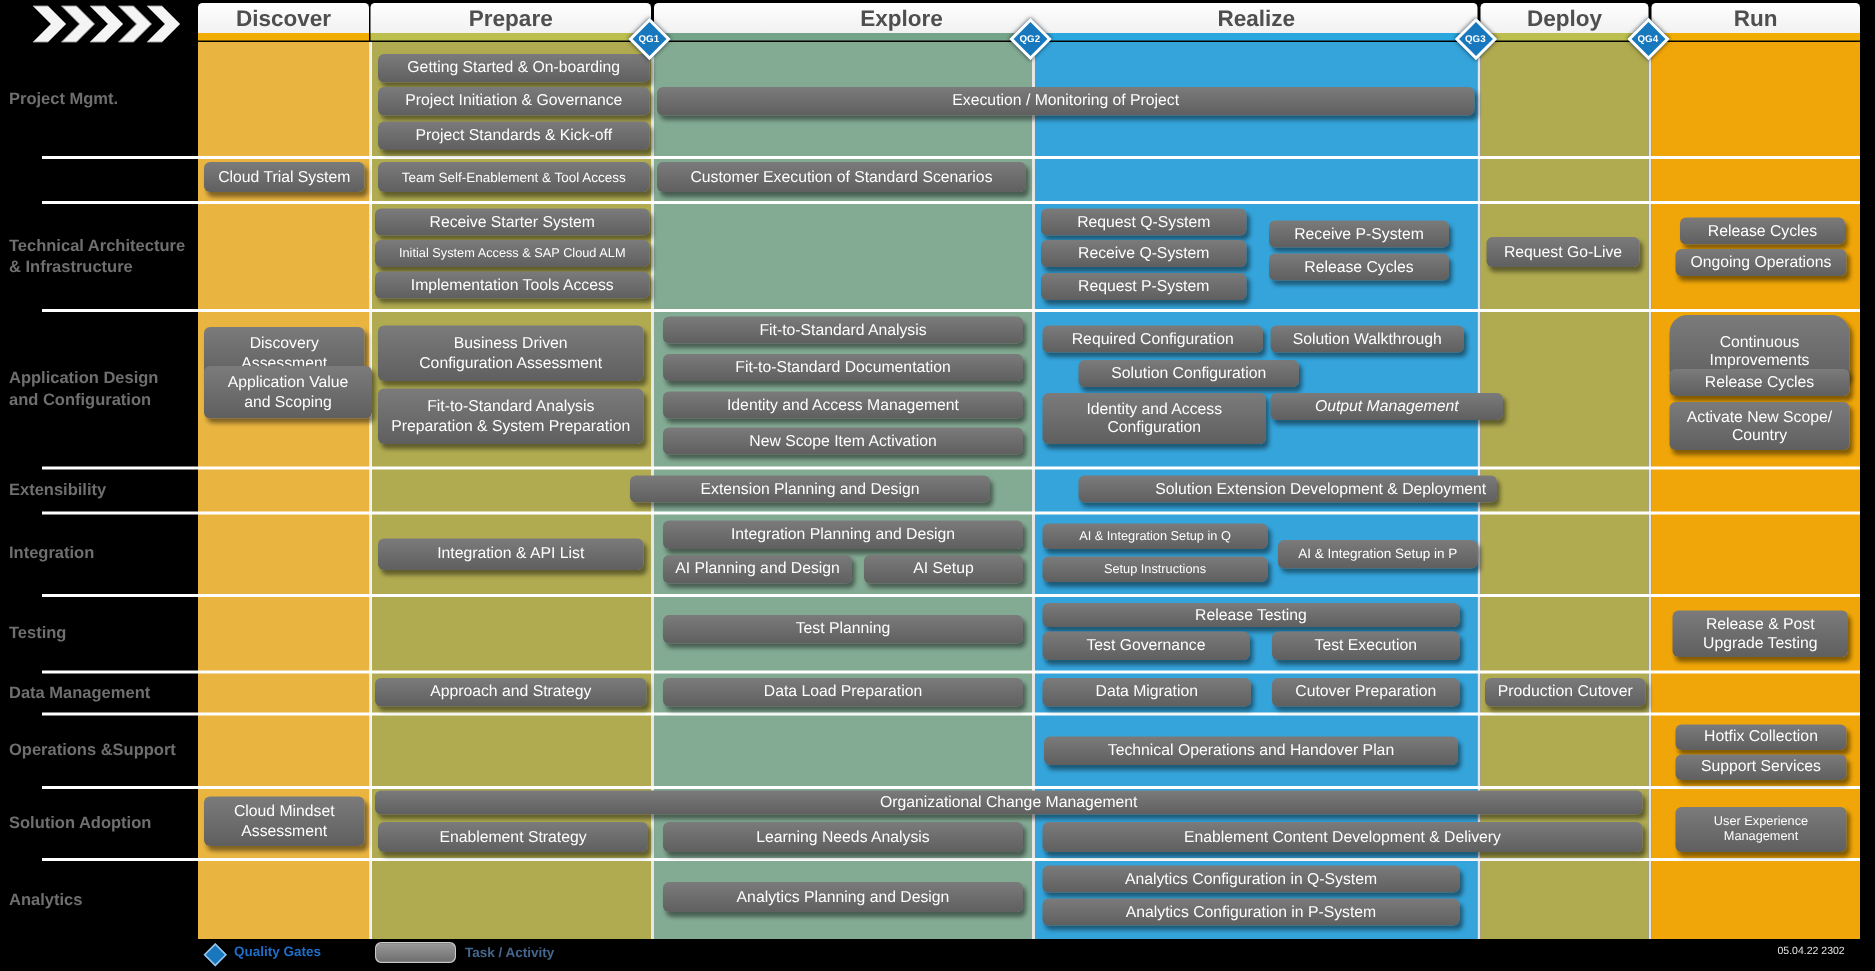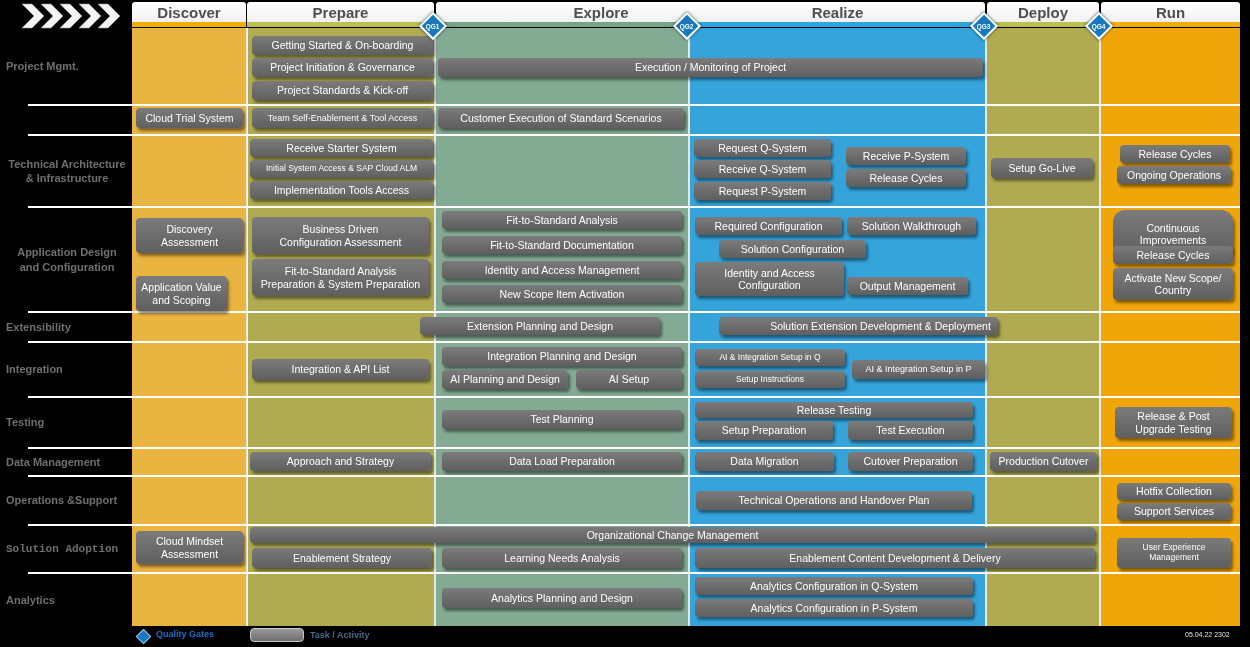--- a/index.html
+++ b/index.html
@@ -6,21 +6,21 @@
   #canvas{position:relative;width:1250px;height:647px;background:#000;overflow:hidden;
           font-family:"Liberation Sans",sans-serif;}
   .col{position:absolute;top:28px;height:598px;}
   .tab{position:absolute;top:2px;height:20px;background:linear-gradient(180deg,#ffffff,#f1f1f1);
        color:#4f4f4f;font-weight:bold;font-size:15px;display:flex;align-items:center;
        justify-content:center;border-radius:3px 3px 0 0;}
   .underline{position:absolute;top:22px;height:5px;}
   .vsep{position:absolute;top:28px;height:598px;width:2px;background:rgba(255,255,255,.9);}
   .hsep{position:absolute;left:28px;width:1212px;height:2px;background:#fff;}
   .rowlabel{position:absolute;left:6px;width:122px;color:#6f6f6f;font-weight:bold;font-size:11px;
-            line-height:1.3;display:flex;align-items:center;text-align:center;}
+            line-height:1.3;display:flex;align-items:center;}
   .task{position:absolute;background:linear-gradient(180deg,#7b7b7b,#5f5f5f);border-radius:4px;
         color:#fff;display:flex;align-items:center;justify-content:center;text-align:center;
         font-size:10.5px;line-height:1.15;box-shadow:2px 3px 3px rgba(0,0,0,.45);
         padding:1px 4px;box-sizing:border-box;white-space:pre-line;}
   .qg{position:absolute;width:20px;height:20px;transform:rotate(45deg);background:#1878BE;
       border:2px solid #fff;box-shadow:0 0 3px rgba(0,0,0,.7);display:flex;align-items:center;
       justify-content:center;box-sizing:border-box;}
   .qg span{transform:rotate(-45deg);color:#fff;font-size:6.5px;font-weight:bold;}
   .legend-diamond{position:absolute;left:138px;top:631px;width:9px;height:9px;background:#1878BE;
       border:1px solid #9cc3e5;transform:rotate(45deg);}
@@ -91,76 +91,76 @@
     <div class="task" style="left: 438px; top: 108px; width: 246px; height: 20px;">Customer Execution of Standard Scenarios</div>
     <div class="rowlabel" style="top: 136px; height: 70px;">Technical Architecture &amp; Infrastructure</div>
     <div class="task" style="left: 250px; top: 139px; width: 183px; height: 18px;">Receive Starter System</div>
     <div class="task" style="left: 250px; top: 160px; width: 183px; height: 18px; font-size: 8.5px;">Initial System Access &amp; SAP Cloud ALM</div>
     <div class="task" style="left: 250px; top: 181px; width: 183px; height: 18px;">Implementation Tools Access</div>
     <div class="task" style="left: 694px; top: 139px; width: 137px; height: 18px;">Request Q-System</div>
     <div class="task" style="left: 694px; top: 160px; width: 137px; height: 18px;">Receive Q-System</div>
     <div class="task" style="left: 694px; top: 182px; width: 137px; height: 18px;">Request P-System</div>
     <div class="task" style="left: 846px; top: 147px; width: 120px; height: 18px;">Receive P-System</div>
     <div class="task" style="left: 846px; top: 169px; width: 120px; height: 18px;">Release Cycles</div>
-    <div class="task" style="left: 991px; top: 158px; width: 102px; height: 20px;">Setup Go-Live</div>
+    <div class="task" style="left: 991px; top: 158px; width: 102px; height: 20px;">Request Go-Live</div>
     <div class="task" style="left: 1120px; top: 145px; width: 110px; height: 18px;">Release Cycles</div>
     <div class="task" style="left: 1117px; top: 166px; width: 114px; height: 18px;">Ongoing Operations</div>
     <div class="rowlabel" style="top: 208px; height: 103px;">Application Design and Configuration</div>
     <div class="task" style="left: 136px; top: 218px; width: 107px; height: 35px;">Discovery
 Assessment</div>
-    <div class="task" style="left: 136px; top: 276px; width: 91px; height: 35px;">Application Value
+    <div class="task" style="left: 136px; top: 244px; width: 112px; height: 35px;">Application Value
 and Scoping</div>
     <div class="task" style="left: 252px; top: 217px; width: 177px; height: 37px;">Business Driven
 Configuration Assessment</div>
     <div class="task" style="left: 252px; top: 259px; width: 177px; height: 37px;">Fit-to-Standard Analysis
 Preparation &amp; System Preparation</div>
     <div class="task" style="left: 442px; top: 211px; width: 240px; height: 18px;">Fit-to-Standard Analysis</div>
     <div class="task" style="left: 442px; top: 236px; width: 240px; height: 18px;">Fit-to-Standard Documentation</div>
     <div class="task" style="left: 442px; top: 261px; width: 240px; height: 18px;">Identity and Access Management</div>
     <div class="task" style="left: 442px; top: 285px; width: 240px; height: 18px;">New Scope Item Activation</div>
     <div class="task" style="left: 695px; top: 217px; width: 147px; height: 18px;">Required Configuration</div>
     <div class="task" style="left: 695px; top: 240px; width: 147px; height: 18px; margin-left: 24px;">Solution Configuration</div>
     <div class="task" style="left: 695px; top: 262px; width: 149px; height: 34px;">Identity and Access
 Configuration</div>
     <div class="task" style="left: 847px; top: 217px; width: 129px; height: 18px;">Solution Walkthrough</div>
-    <div class="task" style="left: 847px; top: 277px; width: 121px; height: 18px;">Output Management</div>
+    <div class="task" style="left: 847px; top: 262px; width: 155px; height: 18px; font-style: italic;">Output Management</div>
     <div class="task" style="left: 1113px; top: 210px; width: 120px; height: 48px; border-radius: 12px;">Continuous
 Improvements</div>
     <div class="task" style="left: 1113px; top: 246px; width: 120px; height: 18px;">Release Cycles</div>
     <div class="task" style="left: 1113px; top: 268px; width: 120px; height: 32px;">Activate New Scope/
 Country</div>
     <div class="rowlabel" style="top: 313px; height: 28px;">Extensibility</div>
     <div class="task" style="left: 420px; top: 317px; width: 240px; height: 18px;">Extension Planning and Design</div>
     <div class="task" style="left: 719px; top: 317px; width: 279px; height: 18px; padding-left: 48px;">Solution Extension Development &amp; Deployment</div>
     <div class="rowlabel" style="top: 343px; height: 53px;">Integration</div>
     <div class="task" style="left: 252px; top: 359px; width: 177px; height: 21px;">Integration &amp; API List</div>
     <div class="task" style="left: 442px; top: 347px; width: 240px; height: 19px;">Integration Planning and Design</div>
     <div class="task" style="left: 442px; top: 370px; width: 126px; height: 19px;">AI Planning and Design</div>
     <div class="task" style="left: 576px; top: 370px; width: 106px; height: 19px;">AI Setup</div>
     <div class="task" style="left: 695px; top: 349px; width: 150px; height: 17px; font-size: 8.5px;">AI &amp; Integration Setup in Q</div>
     <div class="task" style="left: 695px; top: 371px; width: 150px; height: 17px; font-size: 8.5px;">Setup Instructions</div>
     <div class="task" style="left: 852px; top: 360px; width: 133px; height: 19px; font-size: 9px;">AI &amp; Integration Setup in P</div>
     <div class="rowlabel" style="top: 398px; height: 49px;">Testing</div>
     <div class="task" style="left: 442px; top: 410px; width: 240px; height: 19px;">Test Planning</div>
     <div class="task" style="left: 695px; top: 402px; width: 278px; height: 16px;">Release Testing</div>
-    <div class="task" style="left: 695px; top: 421px; width: 138px; height: 19px;">Setup Preparation</div>
+    <div class="task" style="left: 695px; top: 421px; width: 138px; height: 19px;">Test Governance</div>
     <div class="task" style="left: 848px; top: 421px; width: 125px; height: 19px;">Test Execution</div>
     <div class="task" style="left: 1115px; top: 407px; width: 117px; height: 31px;">Release &amp; Post
 Upgrade Testing</div>
     <div class="rowlabel" style="top: 449px; height: 26px;">Data Management</div>
     <div class="task" style="left: 250px; top: 452px; width: 181px; height: 19px;">Approach and Strategy</div>
     <div class="task" style="left: 442px; top: 452px; width: 240px; height: 19px;">Data Load Preparation</div>
     <div class="task" style="left: 695px; top: 452px; width: 139px; height: 19px;">Data Migration</div>
     <div class="task" style="left: 848px; top: 452px; width: 125px; height: 19px;">Cutover Preparation</div>
     <div class="task" style="left: 990px; top: 452px; width: 107px; height: 19px;">Production Cutover</div>
     <div class="rowlabel" style="top: 477px; height: 47px;">Operations &amp;Support</div>
     <div class="task" style="left: 696px; top: 491px; width: 276px; height: 19px;">Technical Operations and Handover Plan</div>
     <div class="task" style="left: 1117px; top: 483px; width: 114px; height: 17px;">Hotfix Collection</div>
     <div class="task" style="left: 1117px; top: 503px; width: 114px; height: 17px;">Support Services</div>
-    <div class="rowlabel" style="top: 526px; height: 46px; font-family: Liberation Mono, monospace;">Solution Adoption</div>
+    <div class="rowlabel" style="top: 526px; height: 46px;">Solution Adoption</div>
     <div class="task" style="left: 136px; top: 531px; width: 107px; height: 33px;">Cloud Mindset
 Assessment</div>
     <div class="task" style="left: 250px; top: 527px; width: 845px; height: 16px;">Organizational Change Management</div>
     <div class="task" style="left: 252px; top: 548px; width: 180px; height: 20px;">Enablement Strategy</div>
     <div class="task" style="left: 442px; top: 548px; width: 240px; height: 20px;">Learning Needs Analysis</div>
     <div class="task" style="left: 695px; top: 548px; width: 400px; height: 20px;">Enablement Content Development &amp; Delivery</div>
     <div class="task" style="left: 1117px; top: 538px; width: 114px; height: 30px; font-size: 8.5px;">User Experience
 Management</div>
     <div class="rowlabel" style="top: 574px; height: 52px;">Analytics</div>
     <div class="task" style="left: 442px; top: 588px; width: 240px; height: 20px;">Analytics Planning and Design</div>

